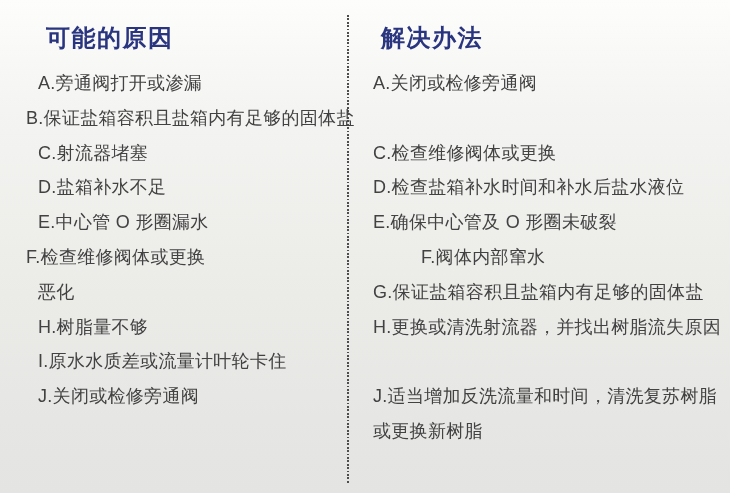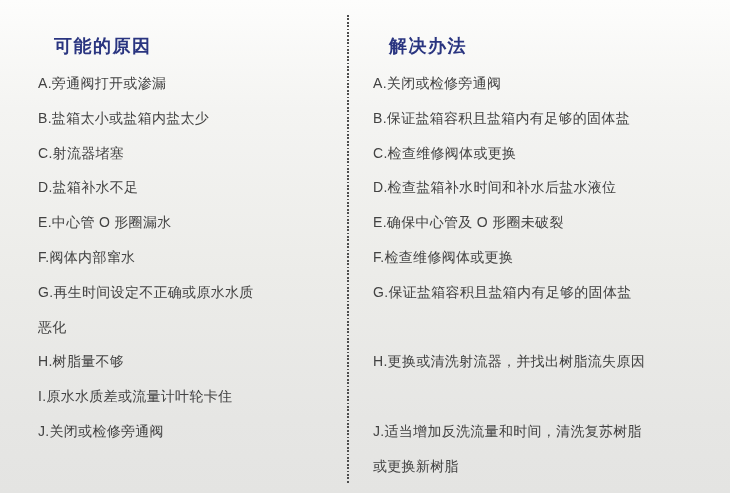--- a/index.html
+++ b/index.html
@@ -18,43 +18,43 @@
     left: 347px; top: 15px;
     width: 2px; height: 468px;
     background-image: repeating-linear-gradient(
       to bottom,
       #4d4d4d 0px, #4d4d4d 1.8px,
       transparent 1.8px, transparent 3.4px);
   }
   .hdr {
     position: absolute;
     top: 15px;
-    margin: 16px;
-    font-size: 18px;
+    margin: 8px;
+    font-size: 24px;
     line-height: 30px;
     font-weight: bold;
     letter-spacing: 1.5px;
     color: #2a3580;
     white-space: nowrap;
   }
   .hdr-left  { left: 38px;  }
   .hdr-right { left: 373px; }
   .rows {
     position: absolute;
     top: 66px; left: 0;
     width: 730px;
   }
   .row { display: flex; align-items: flex-start; }
   .cell { box-sizing: border-box; }
   .cell-left  { width: 347px; padding-left: 38px; }
   .cell-right { width: 383px; padding-left: 26px; }
   .line {
     height: 34.8px;
     line-height: 34.8px;
-    font-size: 14px;
+    font-size: 18px;
     color: #424242;
     white-space: nowrap;
     letter-spacing: 0.3px;
   }
 </style>
 </head>
 <body>
 
 <div class="page">
   <div class="divider"></div>
@@ -63,23 +63,20 @@
   <div class="rows">
       <div class="row">
     <div class="cell cell-left">
           <div class="line">A.旁通阀打开或渗漏</div>
         </div>
     <div class="cell cell-right">
           <div class="line">A.关闭或检修旁通阀</div>
         </div>
   </div>
       <div class="row">
-    <div class="cell cell-left">
-          <div class="line">B.盐箱太小或盐箱内盐太少</div>
-        </div>
     <div class="cell cell-right">
           <div class="line">B.保证盐箱容积且盐箱内有足够的固体盐</div>
         </div>
   </div>
       <div class="row">
     <div class="cell cell-left">
           <div class="line">C.射流器堵塞</div>
         </div>
     <div class="cell cell-right">
           <div class="line">C.检查维修阀体或更换</div>
@@ -95,30 +92,29 @@
   </div>
       <div class="row">
     <div class="cell cell-left">
           <div class="line">E.中心管 O 形圈漏水</div>
         </div>
     <div class="cell cell-right">
           <div class="line">E.确保中心管及 O 形圈未破裂</div>
         </div>
   </div>
       <div class="row">
+    <div class="cell cell-right">
+          <div class="line">F.检查维修阀体或更换</div>
+        </div>
     <div class="cell cell-left">
           <div class="line">F.阀体内部窜水</div>
-        </div>
-    <div class="cell cell-right">
-          <div class="line">F.检查维修阀体或更换</div>
         </div>
   </div>
       <div class="row">
     <div class="cell cell-left">
-          <div class="line">G.再生时间设定不正确或原水水质</div>
           <div class="line">恶化</div>
         </div>
     <div class="cell cell-right">
           <div class="line">G.保证盐箱容积且盐箱内有足够的固体盐</div>
         </div>
   </div>
       <div class="row">
     <div class="cell cell-left">
           <div class="line">H.树脂量不够</div>
         </div>

